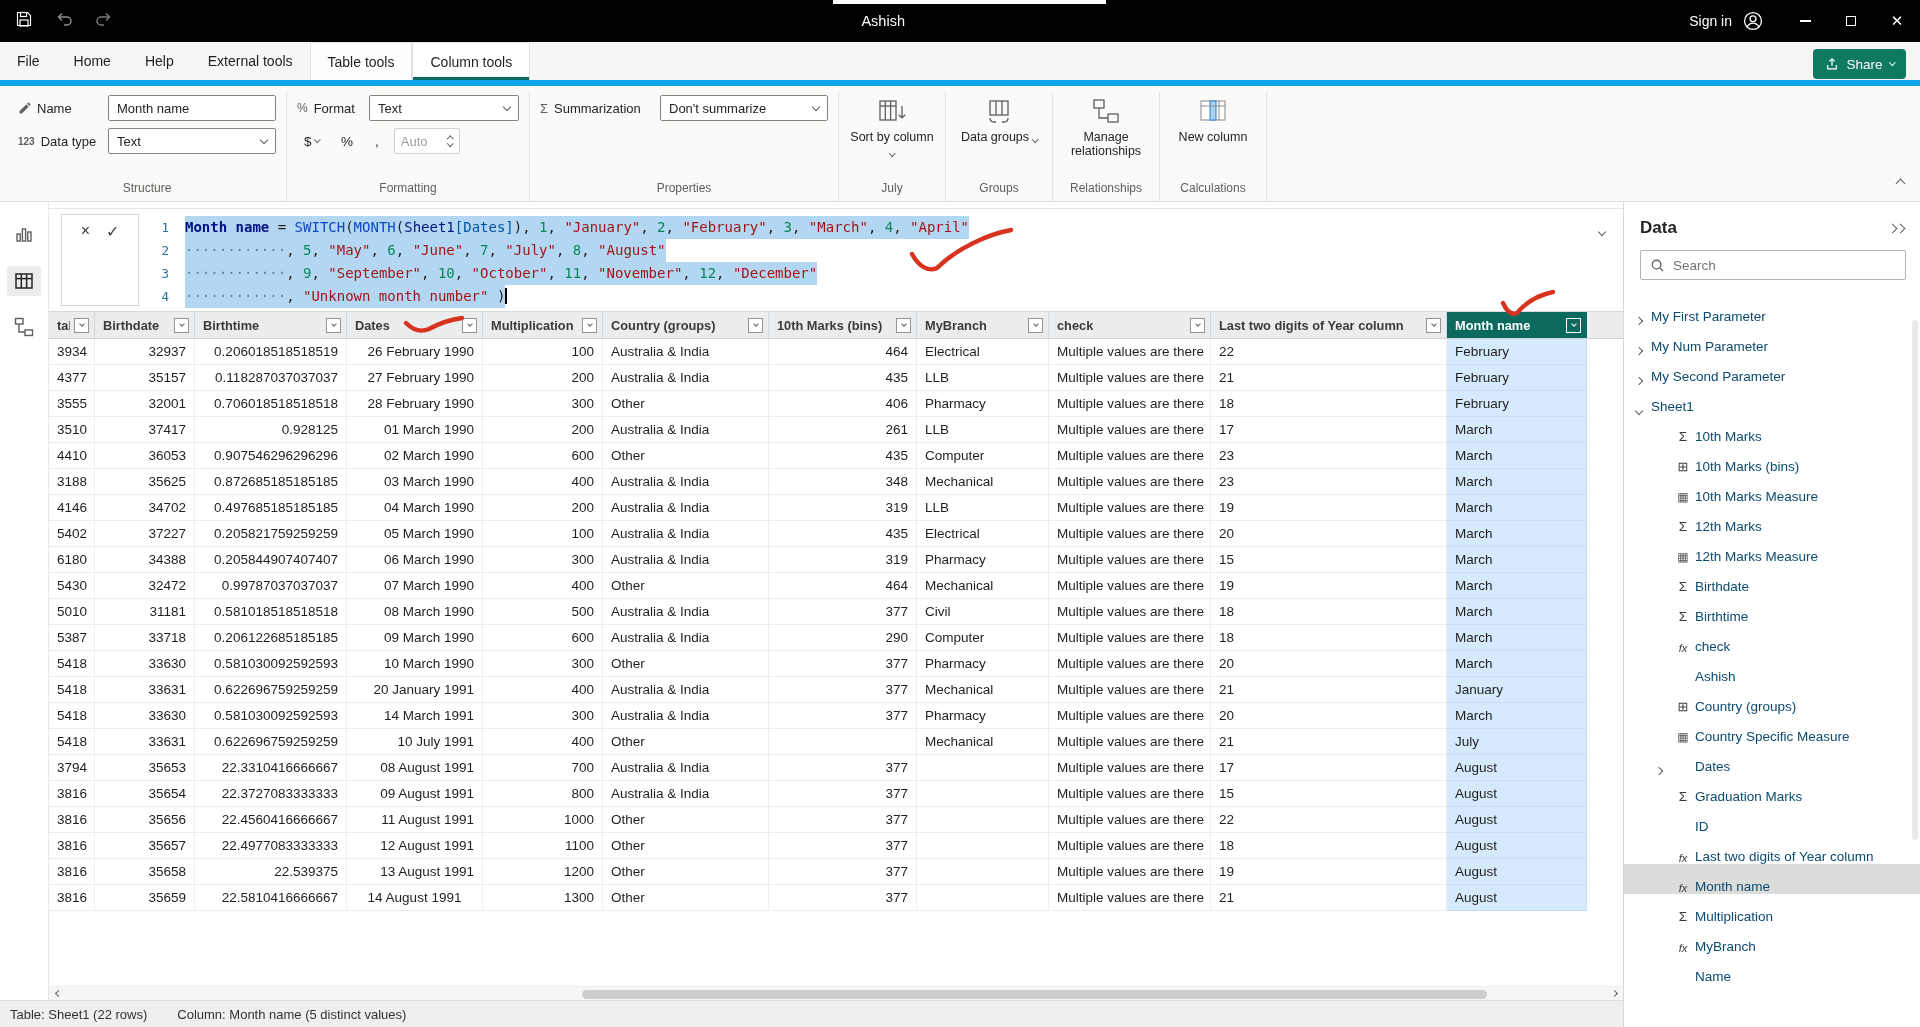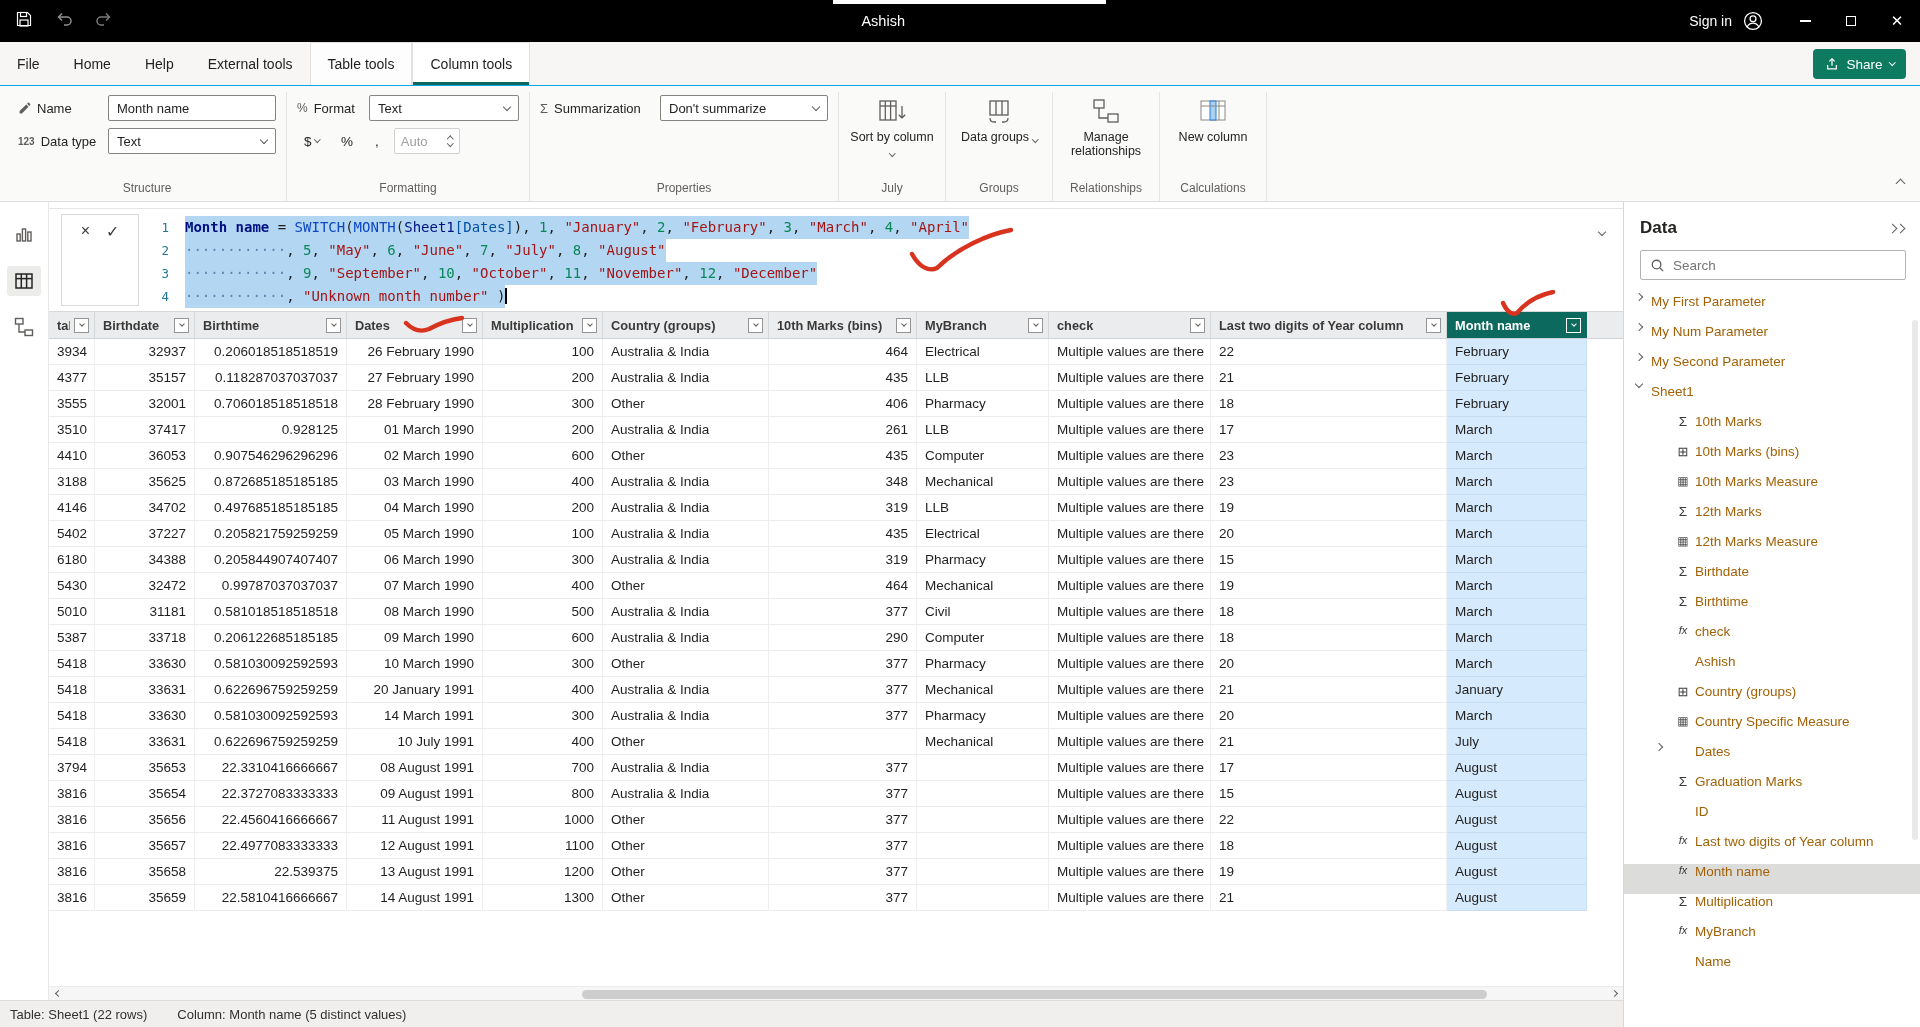--- a/index.html
+++ b/index.html
@@ -18,21 +18,21 @@
 .tb-title{position:absolute;left:46%;transform:translateX(-50%);font-size:14.5px;color:#fff}
 .tb-right{margin-left:auto;display:flex;align-items:center;height:100%}
 .signin{display:flex;align-items:center;gap:10px;font-size:14px;margin-right:18px}
 .winbtn{width:46px;height:100%;display:flex;align-items:center;justify-content:center}
 .min-glyph{width:11px;height:1.5px;background:#fff}
 .max-glyph{width:10px;height:10px;border:1.2px solid #fff}
 .close-glyph{font-size:15px;color:#fff}
 .top-strip{position:absolute;left:833px;top:0;width:273px;height:4px;background:#fff}
 
 
-.menubar{height:44px;background:#f7f6f5;display:flex;align-items:stretch;position:relative;border-bottom:1px solid #0ea5e9}
+.menubar{height:44px;background:#f7f6f5;display:flex;align-items:stretch;position:relative;border-bottom:6px solid #0ea5e9}
 .mtab{padding:0 17px;display:flex;align-items:center;font-size:14px;color:#201f1e;position:relative}
 .mtab.ctx{background:#fdfdfd;border:1px solid #e3e1df;border-bottom:none}
 .mtab.active{background:#fff;font-weight:normal}
 .mtab.active::after{content:"";position:absolute;left:0;right:0;bottom:0;height:3px;background:var(--accent)}
 .share-btn{position:absolute;right:14px;top:7px;height:30px;background:var(--share-button);color:#fff;border-radius:4px;display:flex;align-items:center;gap:7px;padding:0 12px;font-size:13.5px}
 
 
 .ribbon{height:116px;background:#fafaf9;border-bottom:1px solid #e1dfdd;display:flex;padding:6px 0 0 8px;position:relative}
 .rgroup{display:flex;flex-direction:column;padding:2px 10px 0 10px;border-right:1px solid #e7e5e3}
 .rrow{display:flex;align-items:center;gap:8px;height:28px;margin-bottom:5px}
@@ -120,21 +120,21 @@
 .statusbar{height:27px;background:#f0efee;border-top:1px solid #dddcda;display:flex;align-items:center;gap:30px;padding-left:10px;font-size:13px;color:#323130}
 
 
 .data-pane{width:297px;border-left:1px solid #d8d8d8;background:#fff;display:flex;flex-direction:column;position:relative}
 .dp-header{display:flex;align-items:center;justify-content:space-between;padding:16px 16px 12px 16px}
 .dp-title{font-size:17px;font-weight:bold;color:#252423}
 .dp-collapse{display:flex;gap:1px}
 .dp-search{margin:0 14px 10px 16px;height:30px;border:1px solid #b6b4b2;border-radius:2px;display:flex;align-items:center;gap:8px;padding:0 9px}
 .dp-search input{border:none;outline:none;flex:1;font-size:13.5px;font-family:inherit;color:#252423;background:transparent}
 .field-list{flex:1;overflow:hidden;padding-top:4px}
-.field{height:30px;display:flex;align-items:flex-start;padding-left:12px;font-size:13.5px;color:#a16207}
+.field{height:30px;display:flex;align-items:flex-end;padding-left:12px;font-size:13.5px;color:#0c4a6e}
 .field.fsel-row{background:#dcdcdb}
 .findent{width:20px;flex-shrink:0}
 .fchev{width:15px;display:flex;align-items:center;flex-shrink:0}
 .fchev .chev{width:6px;height:6px;border-width:1.4px}
 .ficon{width:24px;display:flex;align-items:center;justify-content:center;flex-shrink:0;color:#3b3a39}
 .ic-sigma::before{content:"Σ";font-size:13.5px}
 .ic-fx::before{content:"fx";font-style:italic;font-size:11px}
 .ic-measure::before{content:"▦";font-size:12px;color:#555}
 .ic-group::before{content:"⊞";font-size:13px}
 .ic-none::before{content:""}
@@ -724,21 +724,21 @@
               <div class="gcell a-right" style="width: 148px;">377</div>
               <div class="gcell a-left" style="width: 132px;"></div>
               <div class="gcell a-left" style="width: 162px;">Multiple values are there</div>
               <div class="gcell a-left" style="width: 236px;">19</div>
               <div class="gcell a-left csel" style="width: 140px;">August</div>
             </div>
             <div class="grow">
               <div class="gcell a-right" style="width: 46px;">3816</div>
               <div class="gcell a-right" style="width: 100px;">35659</div>
               <div class="gcell a-right" style="width: 152px;">22.5810416666667</div>
-              <div class="gcell a-right" style="width: 136px;">14 August 1991</div>
+              <div class="gcell a-right" style="width: 136px; text-align: center;">14 August 1991</div>
               <div class="gcell a-right" style="width: 120px;">1300</div>
               <div class="gcell a-left" style="width: 166px;">Other</div>
               <div class="gcell a-right" style="width: 148px;">377</div>
               <div class="gcell a-left" style="width: 132px;"></div>
               <div class="gcell a-left" style="width: 162px;">Multiple values are there</div>
               <div class="gcell a-left" style="width: 236px;">21</div>
               <div class="gcell a-left csel" style="width: 140px;">August</div>
             </div>
           </div>
         <div class="grid-filler"></div>

